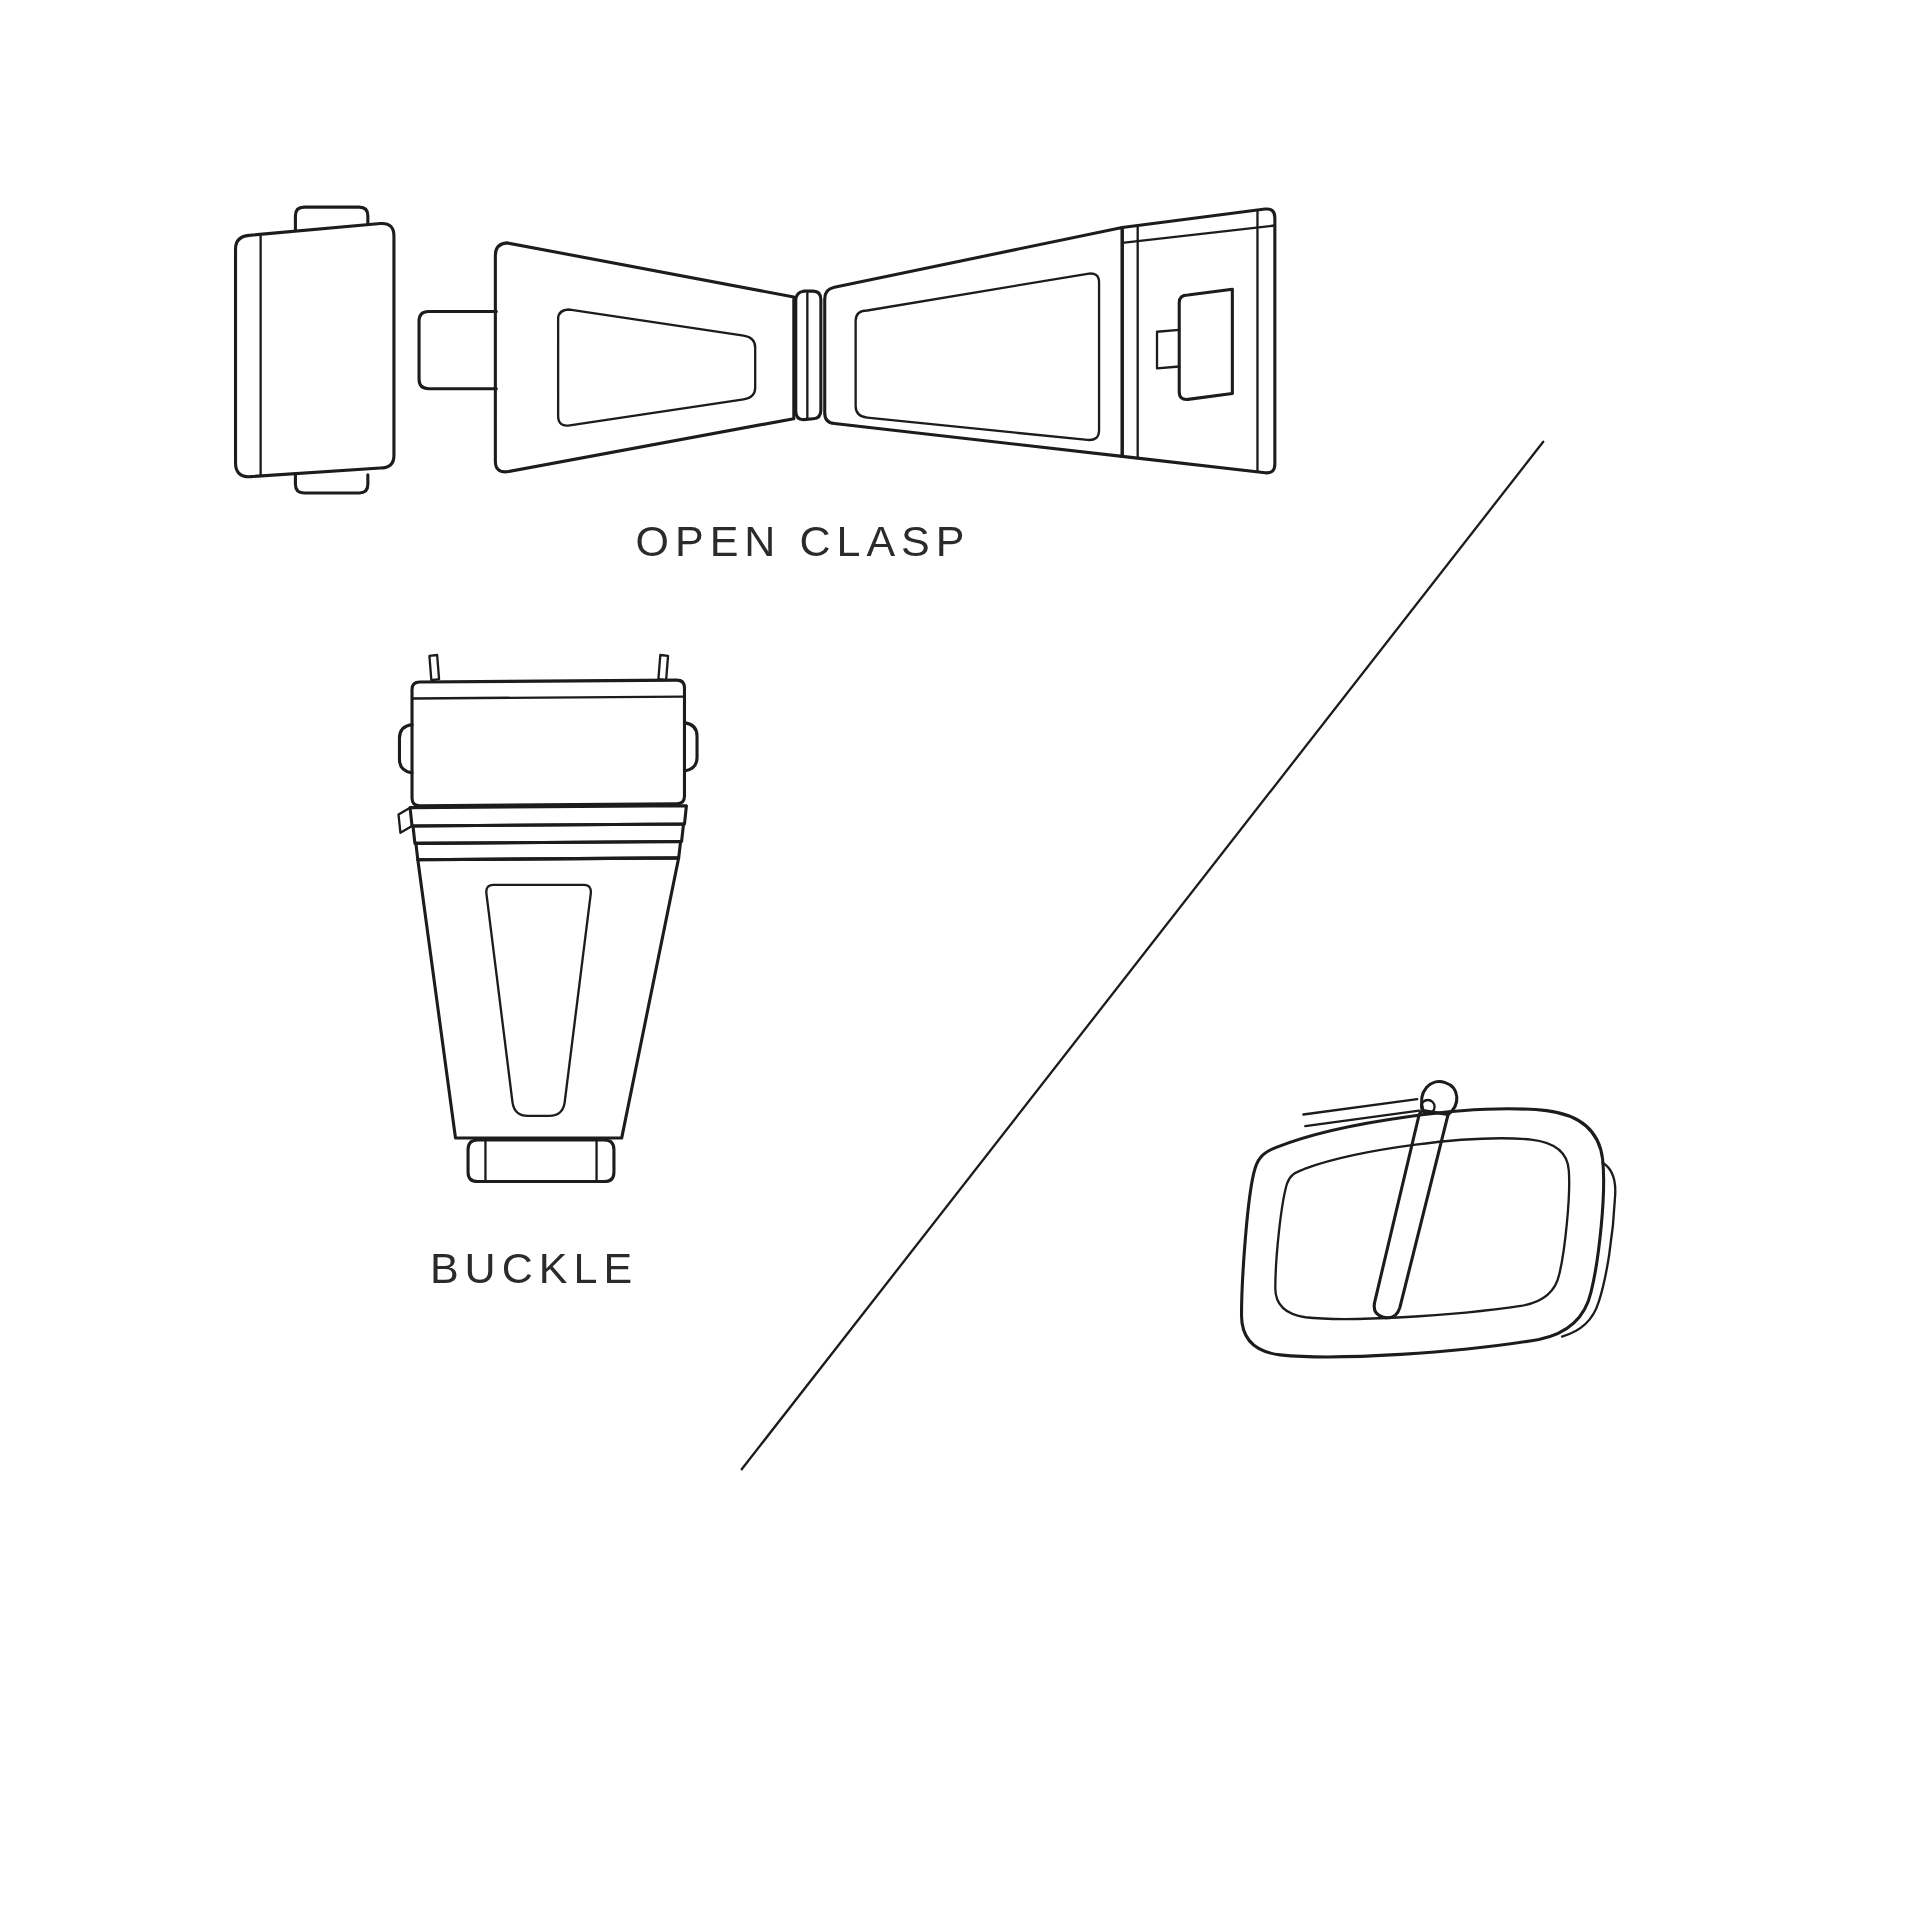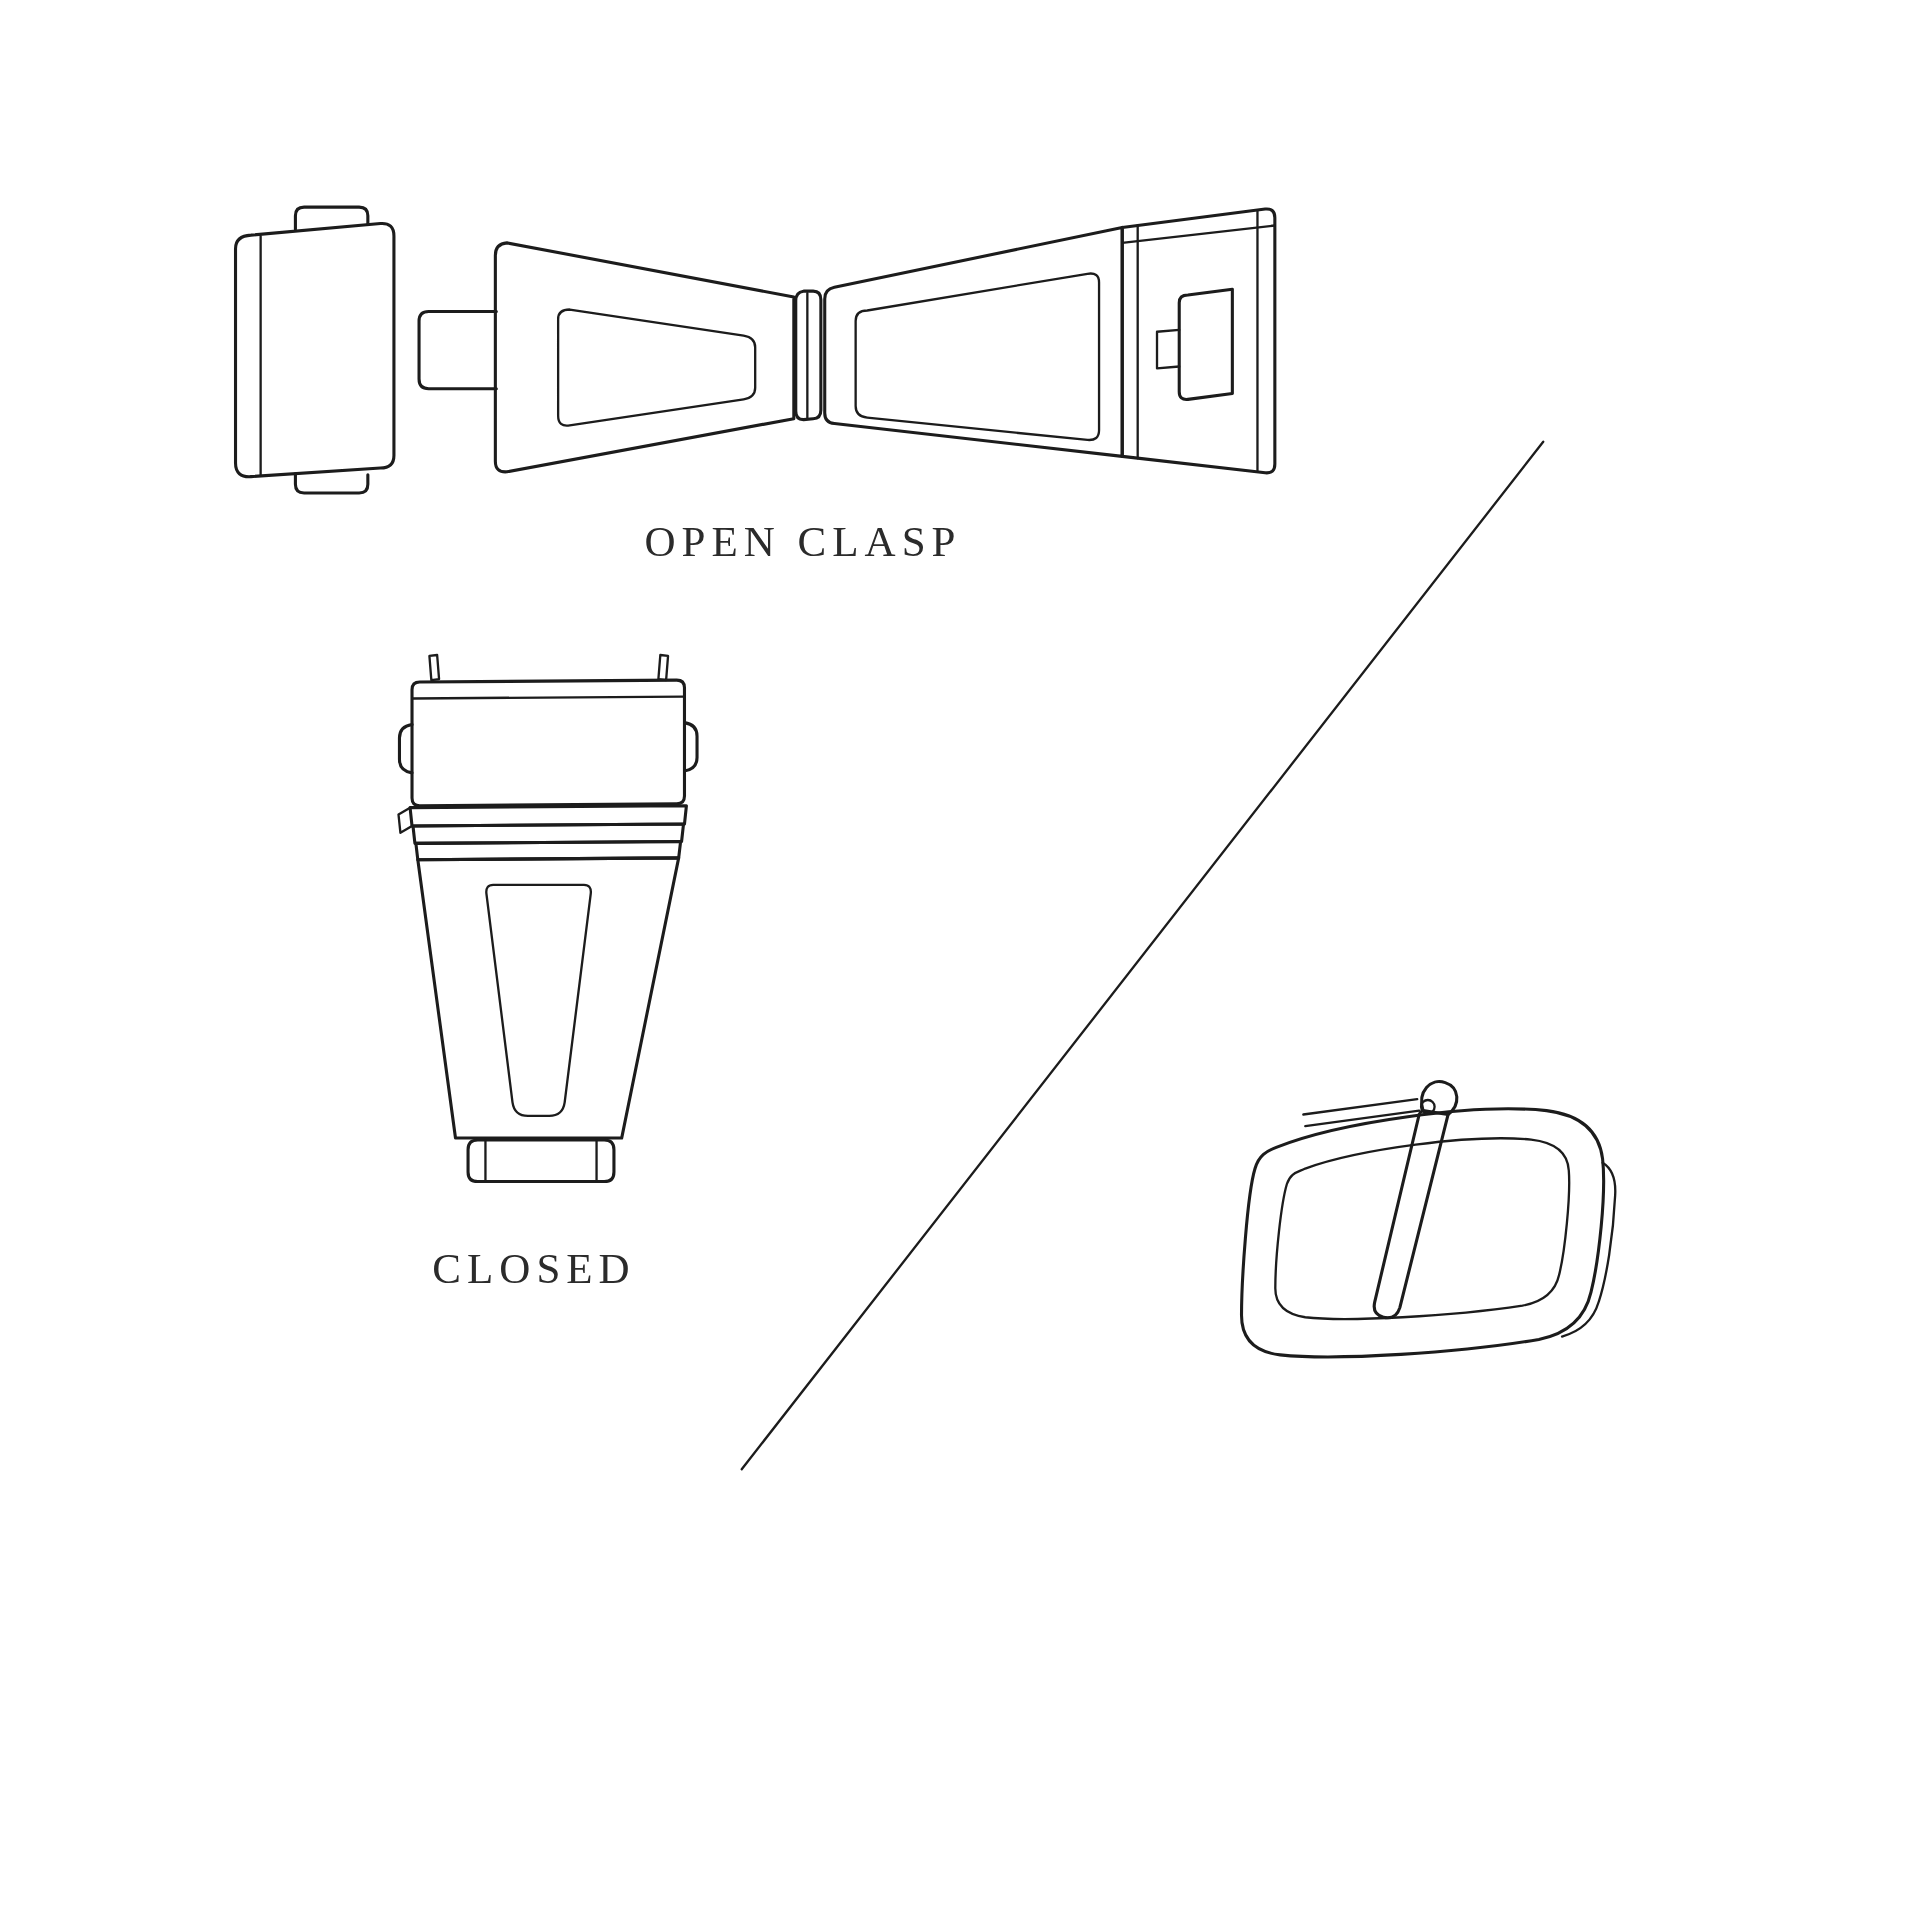--- a/index.html
+++ b/index.html
@@ -8,21 +8,21 @@
     --bg-color:#ffffff;
   }
   html,body{margin:0;padding:0;}
   body{
     width:1931px;height:1931px;
     background:var(--bg-color);
     font-family:"Liberation Sans", sans-serif;
     color:var(--text-color);
     overflow:hidden;
   }
-  .canvas{position:relative;width:1931px;height:1585px;background:var(--bg-color);font-family:Liberation Serif, serif;}
+  .canvas{position:relative;width:1931px;height:1585px;background:var(--bg-color);}
   svg{position:absolute;overflow:visible;}
   .ln{
     fill:none;
     stroke:var(--line-color);
     stroke-width:3.2;
     stroke-linecap:round;
     stroke-linejoin:round;
   }
   .ln-thin{
     fill:none;
@@ -129,17 +129,17 @@
       <circle class="ln-thin" cx="207" cy="42" r="7"></circle>
     </g>
     <g>
       <path class="ln" d="M202,46 C196,26 210,12 225,17 C240,22 241,40 228,50"></path>
       <path class="ln" d="M202,46 L228,50 L178,250 Q174,263 161,260 Q149,257 152,244 L198,50 Q199,47 202,46 Z"></path>
     </g>
   </svg>
 
   <div class="caption" style="left:803px;top:517px">OPEN CLASP</div>
 
-  <div class="caption" style="left:534px;top:1244px">CLOSED</div>
+  <div class="caption" style="left:534px;top:1244px">BUCKLE</div>
 
 
 </div>
 
 
 </body></html>

